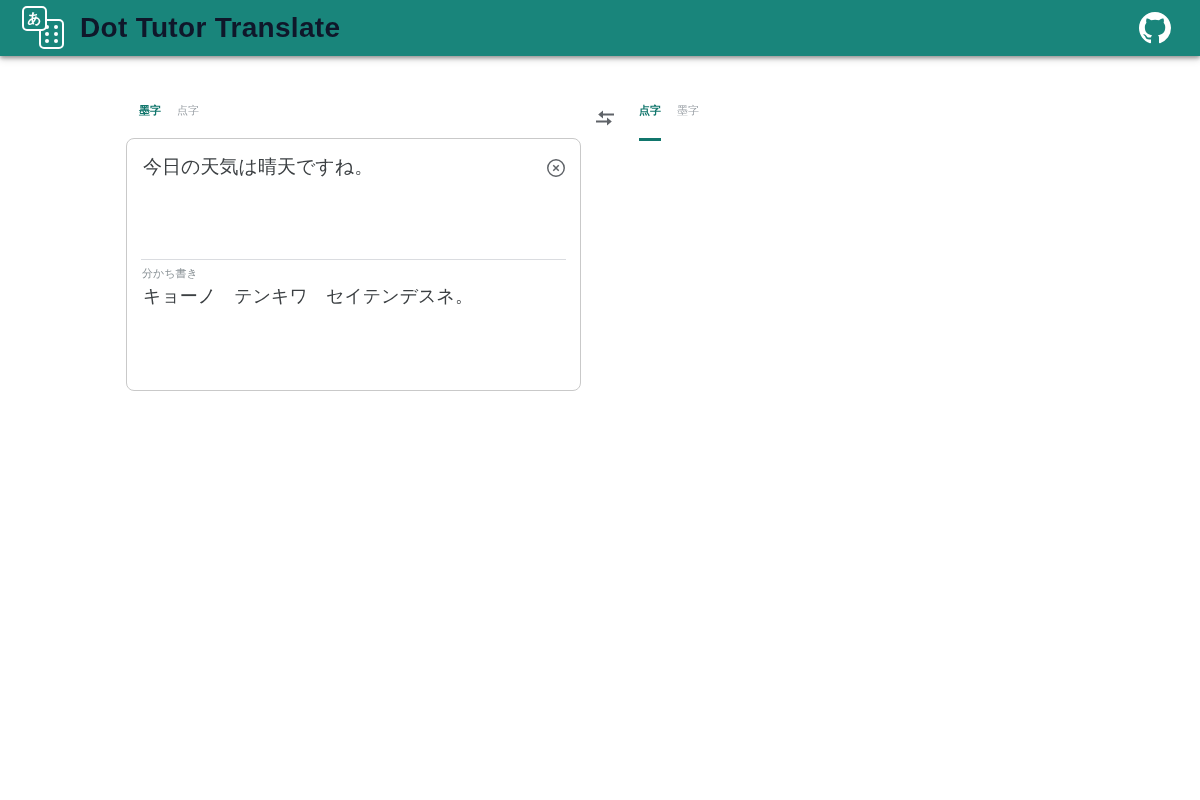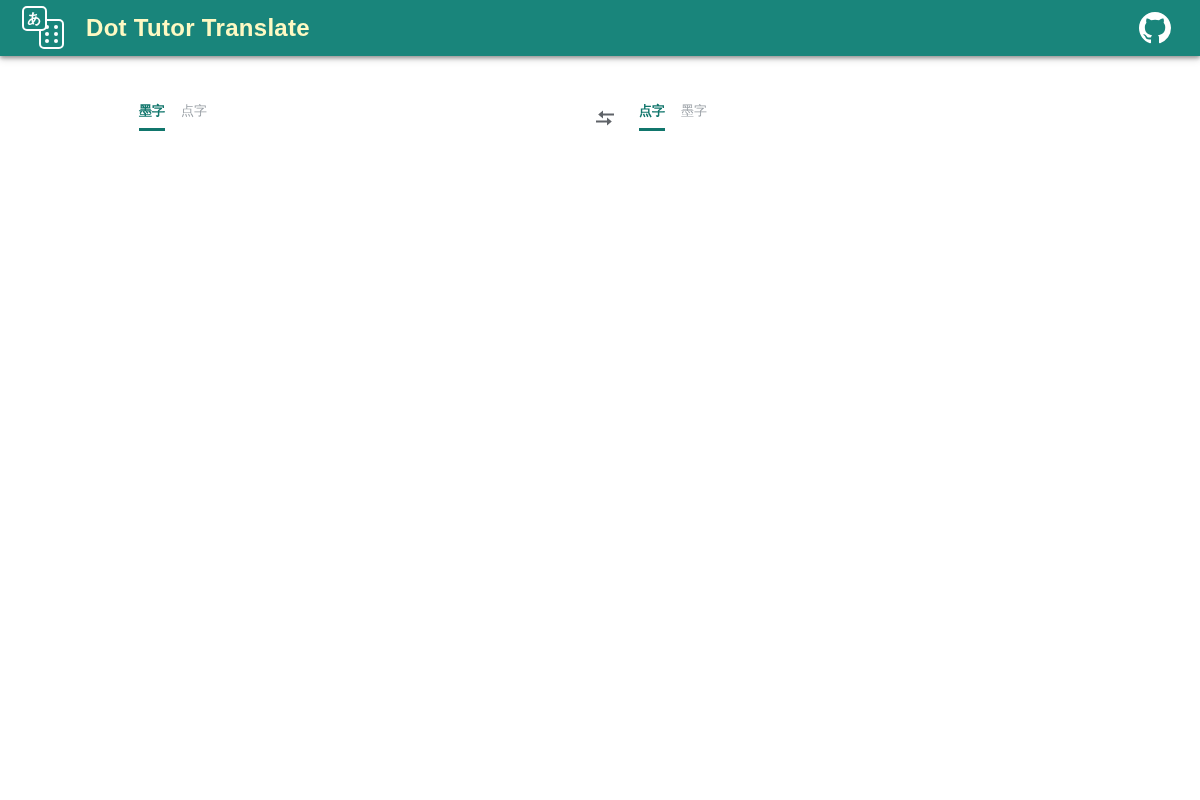--- a/index.html
+++ b/index.html
@@ -20,31 +20,31 @@
     display:grid; grid-template-columns:repeat(2,4px); grid-template-rows:repeat(3,4px);
     column-gap:5px; row-gap:3px; justify-content:center; align-content:center;
   }
   .logo-dots i { width:4px; height:4px; border-radius:50%; background:#fff; }
   .logo-kana {
     position:absolute; left:0; top:0; width:25px; height:25px;
     border:2px solid #fff; border-radius:5px; background:#19857b;
     display:flex; align-items:center; justify-content:center;
     color:#fff; font-size:14px; font-weight:bold; z-index:2;
   }
-  .app-title { color:#fef9c3; font-size:24px; font-weight:600; letter-spacing:0.3px; margin-left:16px; }
+  .app-title { color:#0f172a; font-size:28px; font-weight:600; letter-spacing:0.3px; margin-left:10px; }
   .header-spacer { flex:1; }
   .github-link { width:34px; height:34px; display:flex; align-items:center; justify-content:center; cursor:pointer; }
   .github-link svg { width:32px; height:32px; fill:#fff; }
 
   
   .source-section { position:absolute; left:126px; top:103px; width:455px; }
   .target-section { position:absolute; left:626px; top:103px; width:454px; }
 
   .tabs { display:flex; gap:16px; padding-left:13px; height:35px; align-items:flex-start; }
-  .tab { font-size:13px; padding-bottom:8px; border-bottom:3px solid transparent; cursor:pointer; line-height:1.3; }
+  .tab { font-size:11px; padding-bottom:21px; border-bottom:3px solid transparent; cursor:pointer; line-height:1.3; }
   .tab.active { color:#11766c; font-weight:bold; border-bottom-color:#11766c; }
   .tab.inactive { color:#9aa0a6; font-weight:normal; }
 
   .card {
     position:relative; width:100%; border-radius:8px; background:#fff;
     border:1px solid #c9c9c9;
   }
   .source-card { height:253px; }
   .output-card { height:256px; background:#d9e4e8; border-color:#a4b2b8; }
 
@@ -103,20 +103,32 @@
         <path d="M8 0C3.58 0 0 3.58 0 8c0 3.54 2.29 6.53 5.47 7.59.4.07.55-.17.55-.38 0-.19-.01-.82-.01-1.49-2.01.37-2.53-.49-2.69-.94-.09-.23-.48-.94-.82-1.13-.28-.15-.68-.52-.01-.53.63-.01 1.08.58 1.23.82.72 1.21 1.87.87 2.33.66.07-.52.28-.87.51-1.07-1.78-.2-3.64-.89-3.64-3.95 0-.87.31-1.59.82-2.15-.08-.2-.36-1.02.08-2.12 0 0 .67-.21 2.2.82.64-.18 1.32-.27 2-.27s1.36.09 2 .27c1.53-1.04 2.2-.82 2.2-.82.44 1.1.16 1.92.08 2.12.51.56.82 1.27.82 2.15 0 3.07-1.87 3.75-3.65 3.95.29.25.54.73.54 1.48 0 1.07-.01 1.93-.01 2.2 0 .21.15.46.55.38A8.01 8.01 0 0 0 16 8c0-4.42-3.58-8-8-8z"></path>
       </svg>
     </a>
   </header>
 
   <section class="source-section">
     <div class="tabs">
       <div class="tab active">墨字</div>
       <div class="tab inactive">点字</div>
     </div>
+    <div class="card source-card">
+      <textarea class="source-textarea" spellcheck="false" style="">今日の天気は晴天ですね。</textarea>
+      <button class="clear-button">
+        <svg viewBox="0 0 24 24" fill="none" stroke="currentColor" stroke-width="1.6">
+          <circle cx="12" cy="12" r="9"></circle>
+          <path d="M9 9l6 6M15 9l-6 6"></path>
+        </svg>
+      </button>
+      <div class="card-divider"></div>
+      <div class="reading-label">分かち書き</div>
+      <div class="reading-text">キョーノ　テンキワ　セイテンデスネ。</div>
+    </div>
   </section>
 
   <button class="swap-button">
     <svg viewBox="0 0 24 24">
       <path d="M10 4.5L5.2 8.5 10 12.5V9.6h11V7.4H10V4.5z"></path>
       <path d="M14 11.5l4.8 4-4.8 4v-2.9H3v-2.2h11v-2.9z"></path>
     </svg>
   </button>
 
   <section class="target-section">

